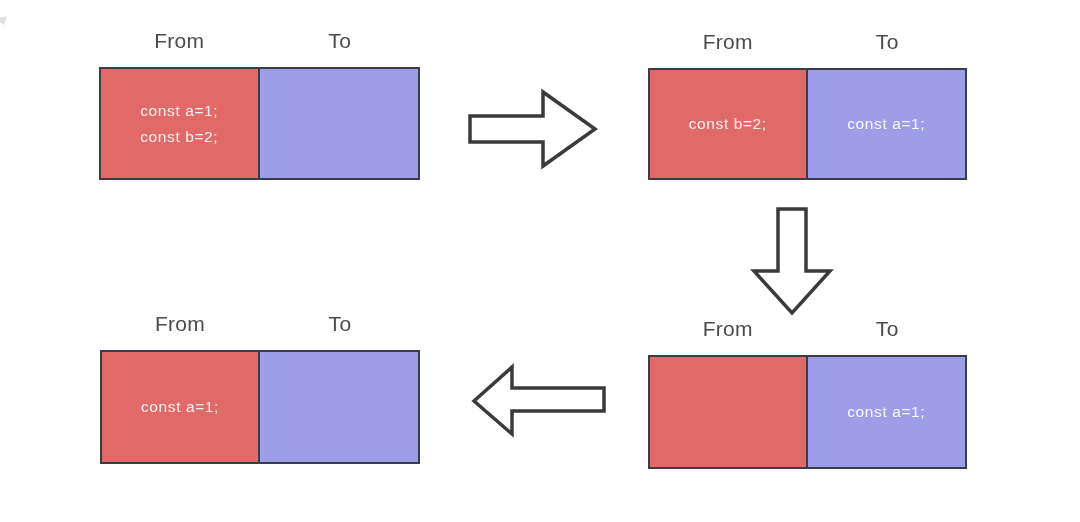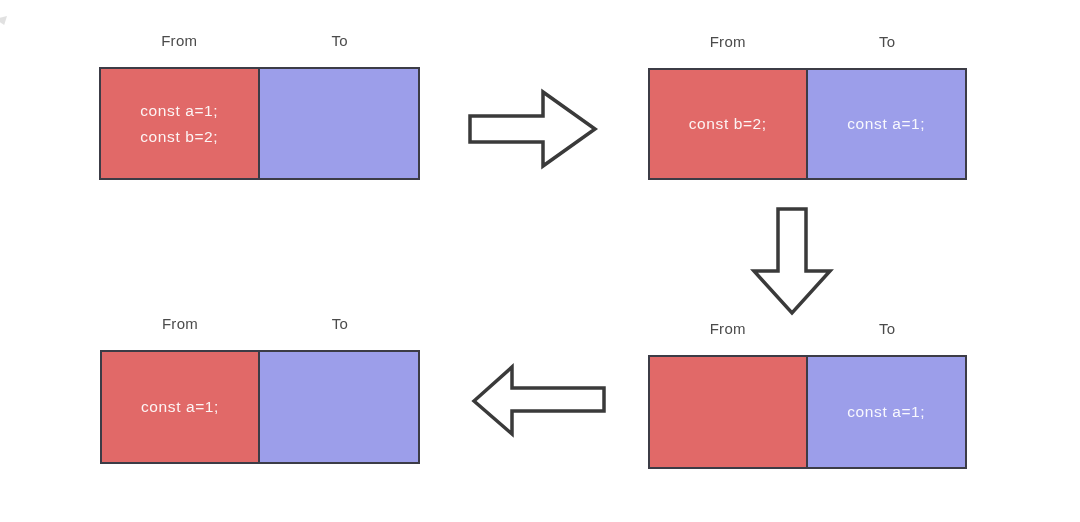--- a/index.html
+++ b/index.html
@@ -17,21 +17,21 @@
   }
   .panel { position: absolute; }
   .labels-row {
     display: flex;
     height: 22px;
     margin-bottom: 15px;
   }
   .half-label {
     width: 50%;
     text-align: center;
-    font-size: 15px;
+    font-size: 21px;
     letter-spacing: 0.3px;
     color: #4b4b4b;
     line-height: 22px;
   }
   .state-box {
     display: flex;
     border: 2px solid #3c3c46;
     box-sizing: border-box;
   }
   .half {

